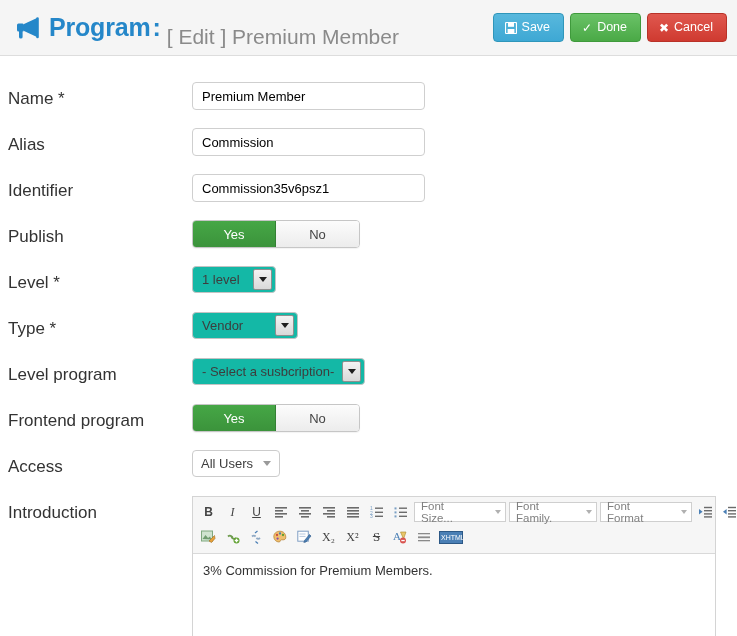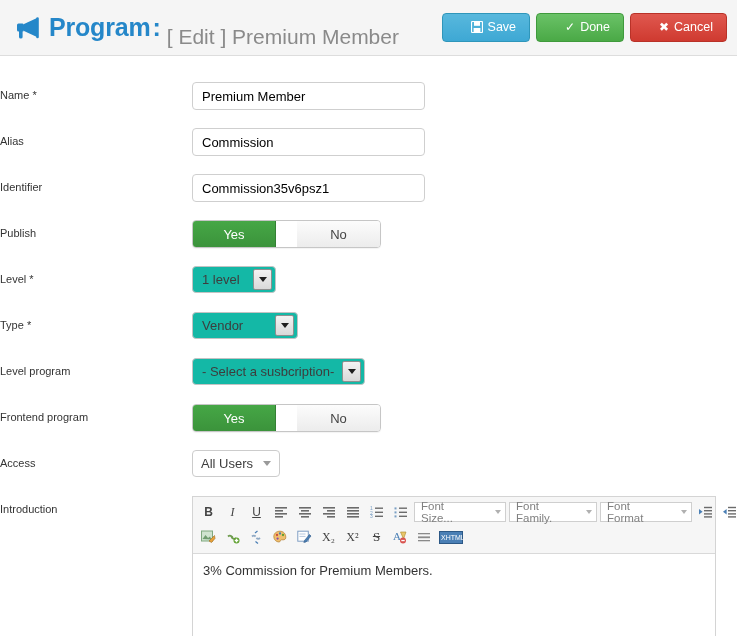--- a/index.html
+++ b/index.html
@@ -63,23 +63,23 @@
   .btn-group {
     display: flex;
     align-items: center;
     flex: 0 0 auto;
     gap: 6px;
   }
   .btn {
     border-radius: 4px;
     color: #ffffff;
     font-size: 12.5px;
-    padding: 7px 13px 7px 28px;
+    padding: 7px 13px 7px 11px;
     display: inline-flex;
-    align-items: flex-start;
+    align-items: flex-end;
     gap: 5px;
     cursor: pointer;
     border: 1px solid transparent;
     line-height: 1;
     white-space: nowrap;
   }
   .btn-save {
     background: linear-gradient(to bottom, #58b8dd 0%, #3ea8d4 100%);
     border-color: #2f96ba;
   }
@@ -101,23 +101,23 @@
     padding-top: 26px;
   }
   .row {
     display: flex;
     align-items: flex-start;
     min-height: 46px;
   }
   .label {
     width: 192px;
     box-sizing: border-box;
-    padding-left: 0;
+    padding-left: 8px;
     padding-top: 7px;
-    font-size: 11px;
+    font-size: 17px;
     color: #333333;
     flex: 0 0 auto;
   }
   .field {
     flex: 1 1 auto;
     min-width: 0;
   }
 
   input.text-input {
     width: 233px;
@@ -134,21 +134,20 @@
   }
 
   
   .toggle {
     display: inline-flex;
     border: 1px solid #c6c6c6;
     border-radius: 4px;
     overflow: hidden;
     height: 26px;
     box-shadow: 0 1px 1px rgba(0,0,0,0.05);
-    gap: 21px;
   }
   .toggle .seg {
     width: 83px;
     display: flex;
     align-items: center;
     justify-content: center;
     font-size: 13px;
     cursor: pointer;
     box-sizing: border-box;
   }

